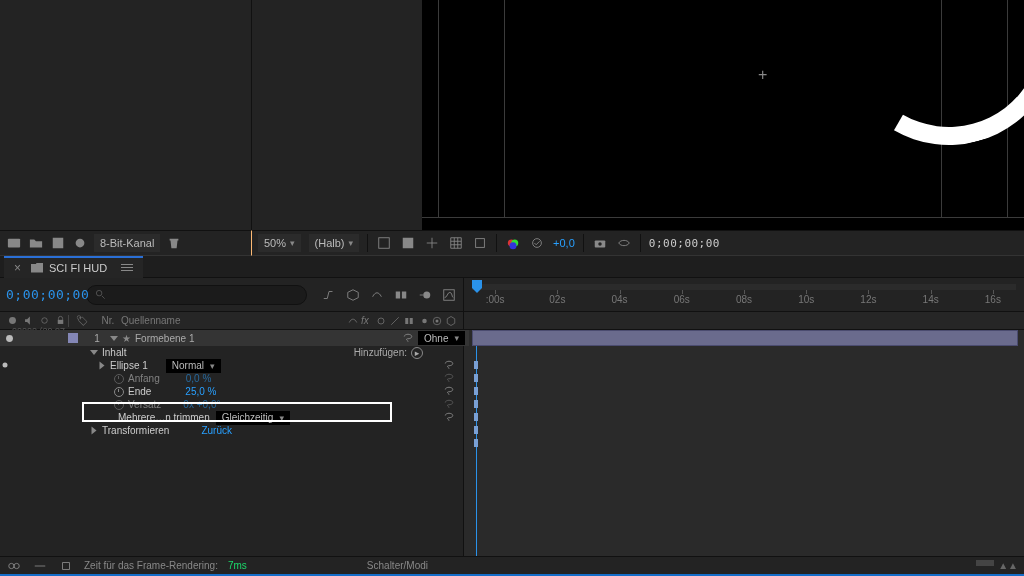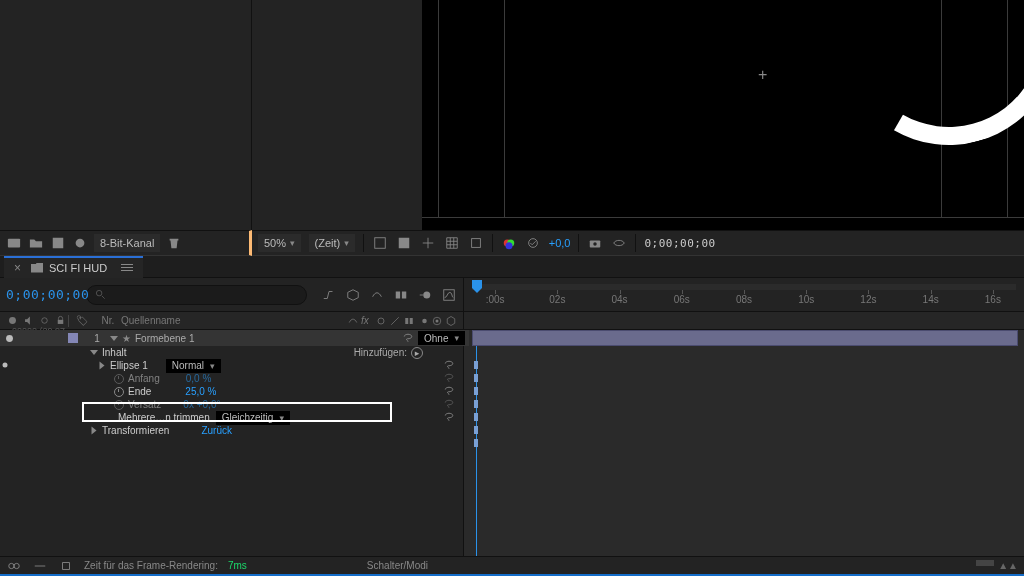--- a/index.html
+++ b/index.html
@@ -99,21 +99,21 @@
   .kf-tick { position: absolute; left: 10px; width: 4px; height: 8px; background: #7aa0d4; }
   .cti-line { position: absolute; left: 12px; top: 0; bottom: 0; width: 1px; background: #2a92ea; }
 
   
   .status { height: 20px; background: #232323; border-top: 1px solid #111; display: flex; align-items: center; font-size: 10px; color: #888; padding: 0 6px; gap: 10px; border-bottom: 2px solid #146dc9; }
   .status .render-t { color: #1bd86a; }
 
   .vstack { display: flex; flex-direction: column; height: 576px; }
   .mid { flex: 1; display: flex; flex-direction: column; overflow: hidden; }
   .below-vtb { height: 26px; display: flex; }
-  .below-vtb .project-tb { width: 252px; border-right: 3px solid #fdba74; text-align: center; }
+  .below-vtb .project-tb { width: 252px; border-right: 1px solid #fdba74; text-align: center; }
   .below-vtb .viewer-tb { flex: 1; }
 
   .lasso { width:12px; height:12px; }
   .lasso path { fill:none; stroke:#888; stroke-width:1.2; }
 </style>
 </head>
 <body>
 
 <div class="app vstack">
 
@@ -162,21 +162,21 @@
             <path d="M4 5h8l-1 9H5z M3 3h10v2H3z"></path>
           </svg>
         </span>
     </div>
     <div class="viewer-tb">
       <span class="zoom-select">
           <span>50%</span>
           <span class="chev">▾</span>
         </span>
       <span class="zoom-select">
-          <span>(Zeit)</span>
+          <span>(Halb)</span>
           <span class="chev">▾</span>
         </span>
       <span class="vtb-sep"></span>
       <span class="tb-icon">
           <svg viewBox="0 0 16 16">
             <rect x="2" y="2" width="12" height="12" fill="none" stroke="#888"></rect>
           </svg>
         </span>
       <span class="tb-icon">
           <svg viewBox="0 0 16 16">

